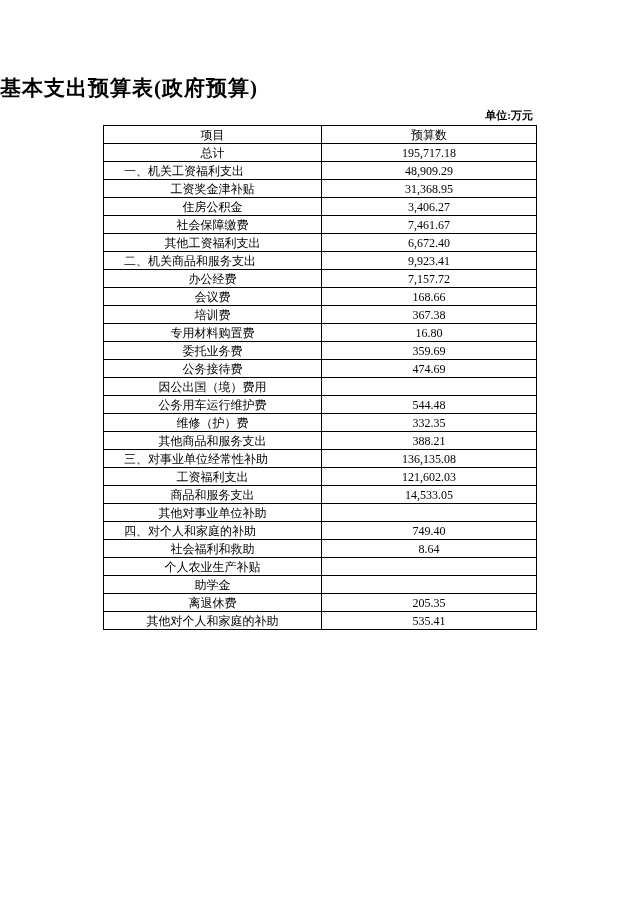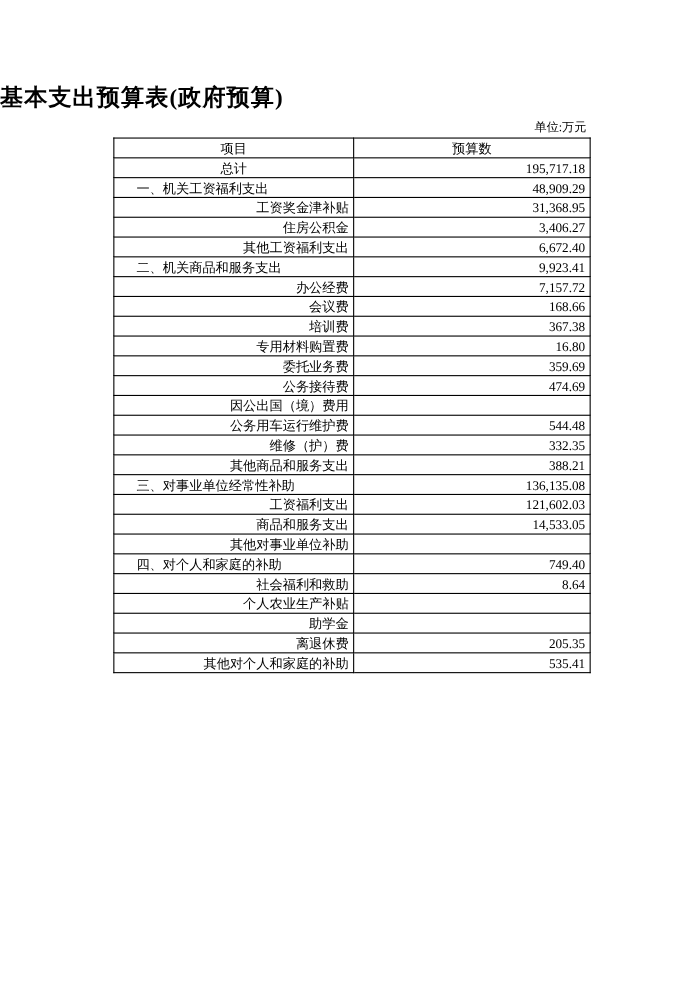--- a/index.html
+++ b/index.html
@@ -19,21 +19,21 @@
     width: 100%;
     font-size: 21px;
     font-weight: bold;
     letter-spacing: 1px;
   }
   .unit-label {
     position: absolute;
     top: 108px;
     right: 101px;
     font-size: 11px;
-    font-weight: normal;
+    font-weight: bold;
   }
   table.budget {
     position: absolute;
     top: 125px;
     left: 103px;
     width: 433px;
     border-collapse: collapse;
     font-size: 12px;
     table-layout: fixed;
     border: 1.5px solid #000000;
@@ -49,22 +49,22 @@
     line-height: 1;
     white-space: nowrap;
     overflow: hidden;
   }
   table.budget th {
     font-weight: normal;
     text-align: center;
   }
   td.label.total { text-align: center; }
   td.label.category { text-align: left; padding-left: 20px; }
-  td.label.item { text-align: right; }
-  td.value { text-align: right; padding-right: 8px; margin-left: 44px; }
+  td.label.item { text-align: center; }
+  td.value { text-align: center; padding-right: 8px; margin-left: 44px; }
 </style>
 </head>
 <body>
 
 <div class="page-title">基本支出预算表(政府预算)</div>
 <div class="unit-label">单位:万元</div>
 
 <table class="budget">
   <colgroup>
     <col class="c-item">
@@ -85,20 +85,24 @@
         <td class="label category">一、机关工资福利支出</td>
         <td class="value">48,909.29</td>
       </tr>
       <tr>
         <td class="label item">工资奖金津补贴</td>
         <td class="value">31,368.95</td>
       </tr>
       <tr>
         <td class="label item">住房公积金</td>
         <td class="value">3,406.27</td>
+      </tr>
+      <tr>
+        <td class="label item">社会保障缴费</td>
+        <td class="value">7,461.67</td>
       </tr>
       <tr>
         <td class="label item">其他工资福利支出</td>
         <td class="value">6,672.40</td>
       </tr>
       <tr>
         <td class="label category">二、机关商品和服务支出</td>
         <td class="value">9,923.41</td>
       </tr>
       <tr>

